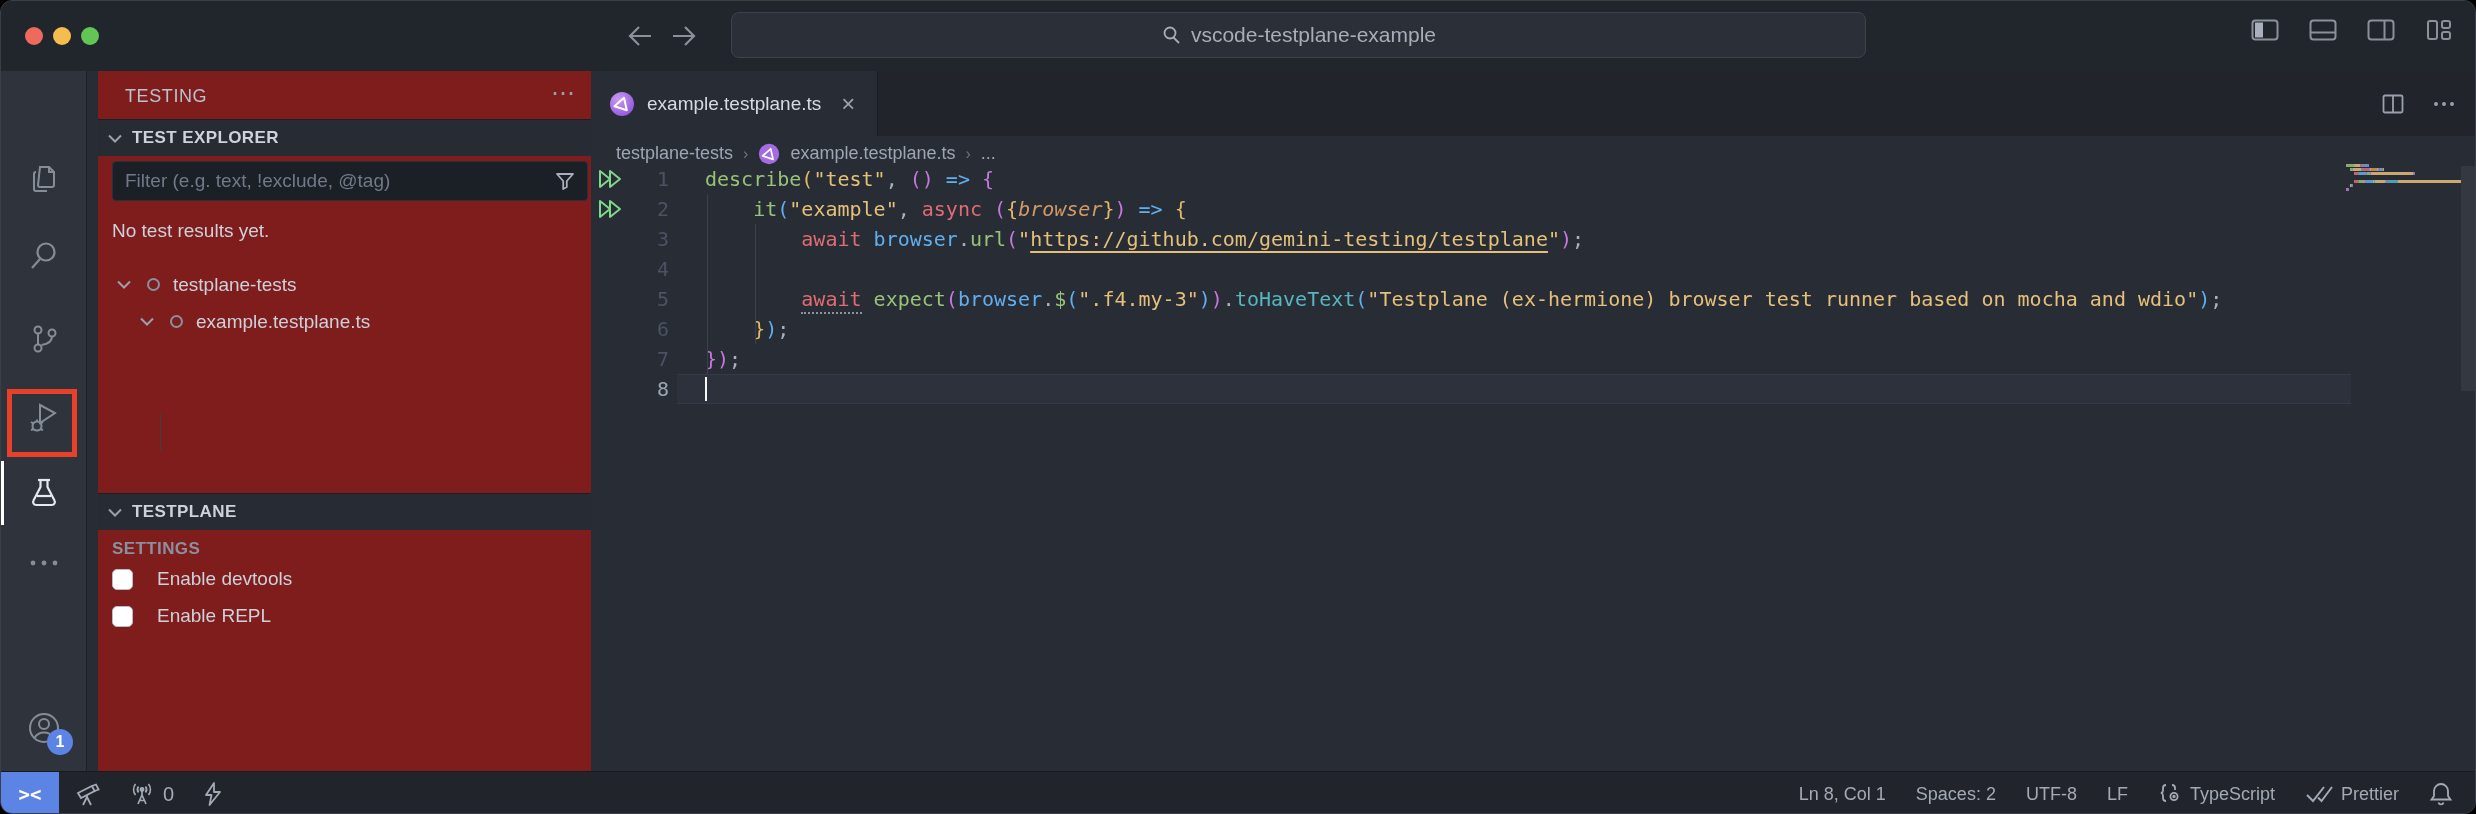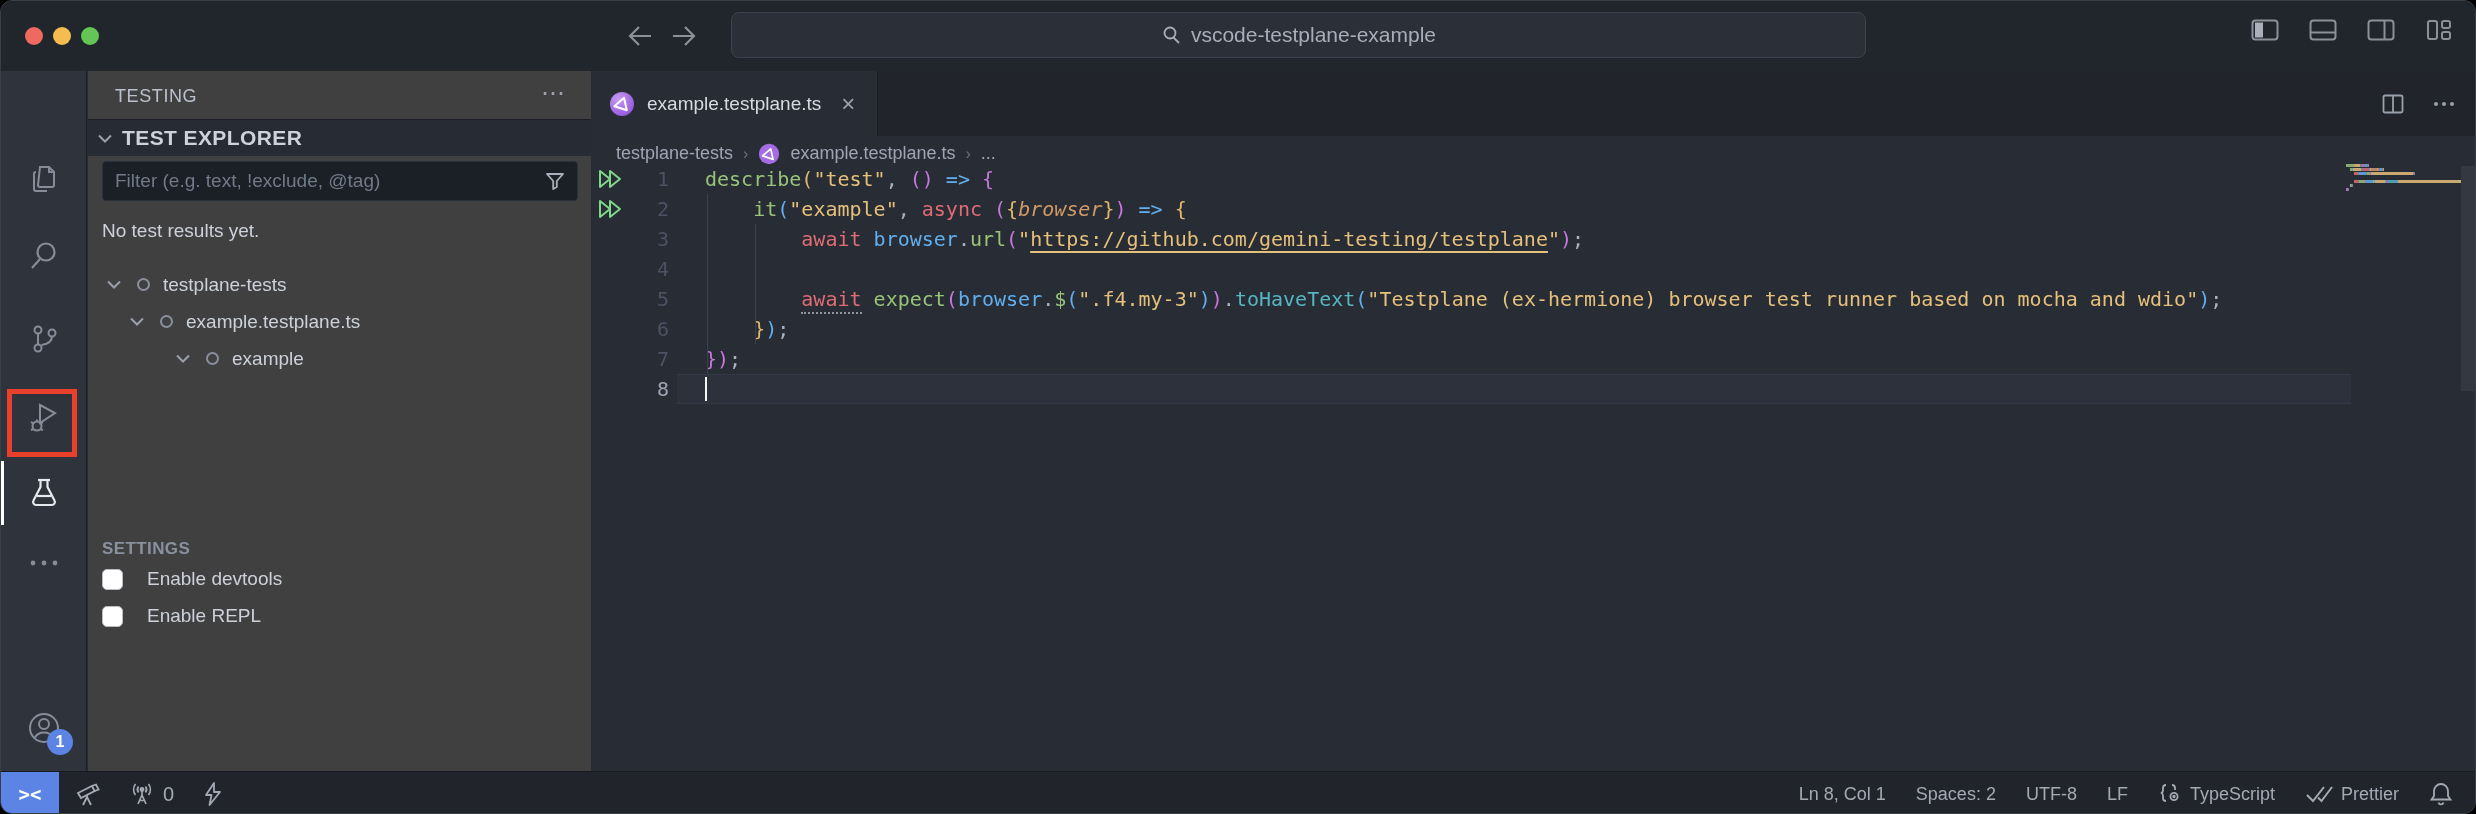--- a/index.html
+++ b/index.html
@@ -24,25 +24,25 @@
                  border-right:1px solid #1c2026; }
   .ab-item { position:absolute; left:0; width:86px; height:70px; display:flex; align-items:center; justify-content:center;
              color:#868d99; }
   .ab-item.active { color:#e6e9ee; }
   .ab-badge { position:absolute; right:14px; bottom:8px; min-width:26px; height:26px; border-radius:13px;
               background:#5c84e4; color:#fff; font-size:16px; font-weight:bold; display:flex; align-items:center; justify-content:center; }
   .active-bar { position:absolute; left:0; top:390px; width:3px; height:64px; background:#fff; }
   .annotation-box { position:absolute; left:6px; top:388px; width:70px; height:68px; border:5px solid #e8402a; z-index:30; }
 
   
-  .sidebar { position:absolute; left:87px; top:70px; width:503px; height:700px; background:#404040;text-decoration:underline; }
+  .sidebar { position:absolute; left:97px; top:70px; width:503px; height:700px; background:#7f1d1d;text-decoration:underline; }
   .sb-title { position:absolute; left:27px; top:15px; font-size:18px; letter-spacing:.6px; color:#bac1cc; }
   .sb-title-actions { position:absolute; right:24px; top:8px; color:#9aa1ad; font-size:24px; letter-spacing:2px; }
   .section-band { position:absolute; left:0; width:503px; height:37px; background:#272b33; display:flex; align-items:center;
-                  color:#cdd2db; font-weight:bold; font-size:21px; letter-spacing:.4px; border-top:1px solid #1c2026; }
+                  color:#cdd2db; font-weight:bold; font-size:17px; letter-spacing:.4px; border-top:1px solid #1c2026; }
   .section-band .chev { margin:0 10px 0 10px; color:#9aa1ad; }
   .filter { position:absolute; left:14px; top:90px; width:476px; height:40px; background:#1b1f26; border:1px solid #2b313b;
             border-radius:4px; display:flex; align-items:center; }
   .filter .ph { flex:1; padding-left:12px; color:#717a88; font-size:19px; white-space:nowrap; overflow:hidden; }
   .filter .funnel { padding:0 12px; color:#aab0bb; display:flex; }
   .empty-msg { position:absolute; left:14px; top:149px; color:#ccd1da; font-size:19px; }
   #tree { position:absolute; left:0; top:195px; width:503px; }
   .tree-row { position:relative; height:37px; display:flex; align-items:center; color:#ccd1d9; font-size:19px; }
   .tree-row.selected { background:#2f343d; }
   .tree-chev { width:16px; height:16px; color:#9aa1ad; display:flex; align-items:center; margin-right:14px; }
@@ -258,32 +258,31 @@
           </div>
           <div class="tree-row" style="padding-left: 42px;">
             <span class="tree-chev">
               <svg width="14" height="9" viewBox="0 0 14 9" fill="none" stroke="currentColor" stroke-width="2">
                 <path d="M1 1.5 L7 7.5 L13 1.5"></path>
               </svg>
             </span>
             <span class="tree-circle"></span>
             <span>example.testplane.ts</span>
           </div>
-          <div class="tree-row" style="padding-left: 88px;">
-            <span class="tree-chev">
-              <svg width="14" height="9" viewBox="0 0 14 9" fill="none" stroke="currentColor" stroke-width="2">
-                <path d="M1 1.5 L7 7.5 L13 1.5"></path>
-              </svg>
-            </span>
-            <span class="tree-circle"></span>
-            <span>example</span>
-          </div>
           <div class="tree-guide" style="top: 148px; height: 37px;"></div>
         </div>
 
+    <div class="section-band" style="top:422px">
+      <span class="chev">
+        <svg width="14" height="9" viewBox="0 0 14 9" fill="none" stroke="currentColor" stroke-width="2">
+              <path d="M1 1.5 L7 7.5 L13 1.5"></path>
+            </svg>
+      </span>
+      <span>TESTPLANE</span>
+    </div>
 
     <div class="settings-label" style="top:468px">SETTINGS</div>
 
     <div class="cb-row" style="top:497px">
       <span class="cb-box"></span>
       <span>Enable devtools</span>
     </div>
     <div class="cb-row" style="top:534px">
       <span class="cb-box"></span>
       <span>Enable REPL</span>

